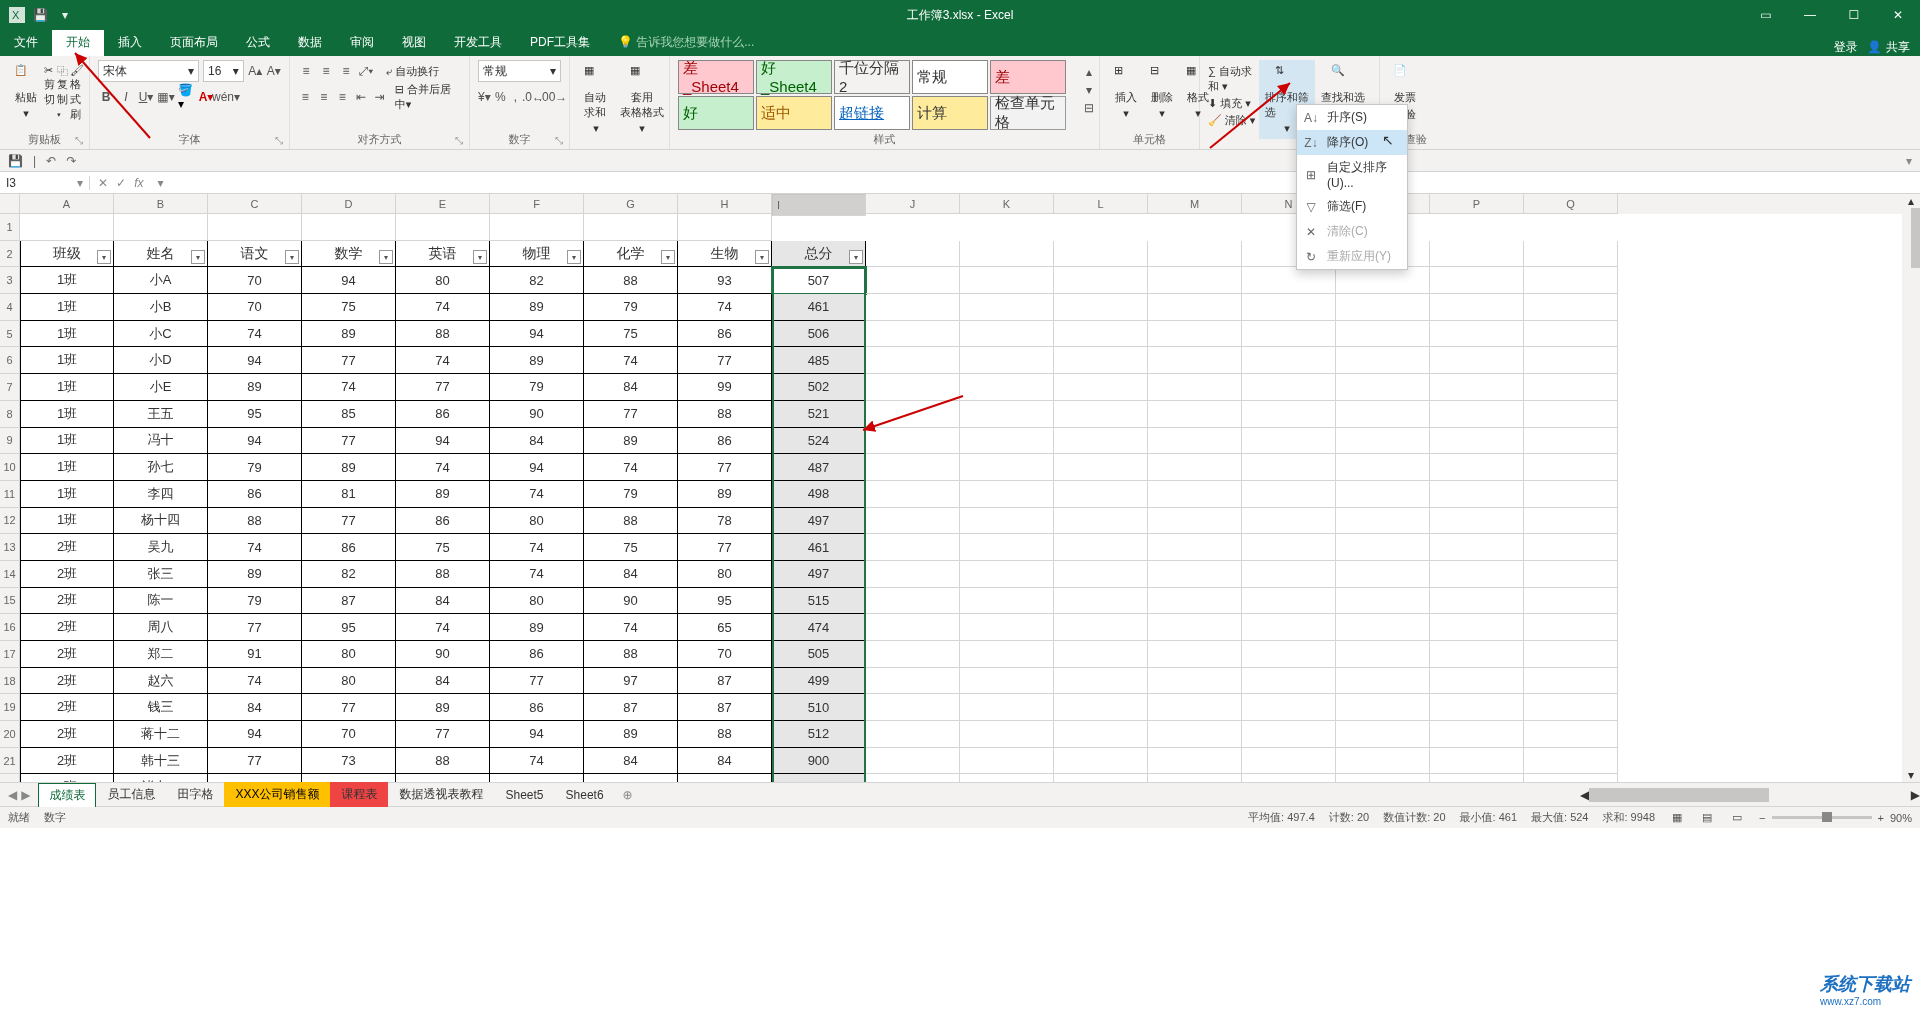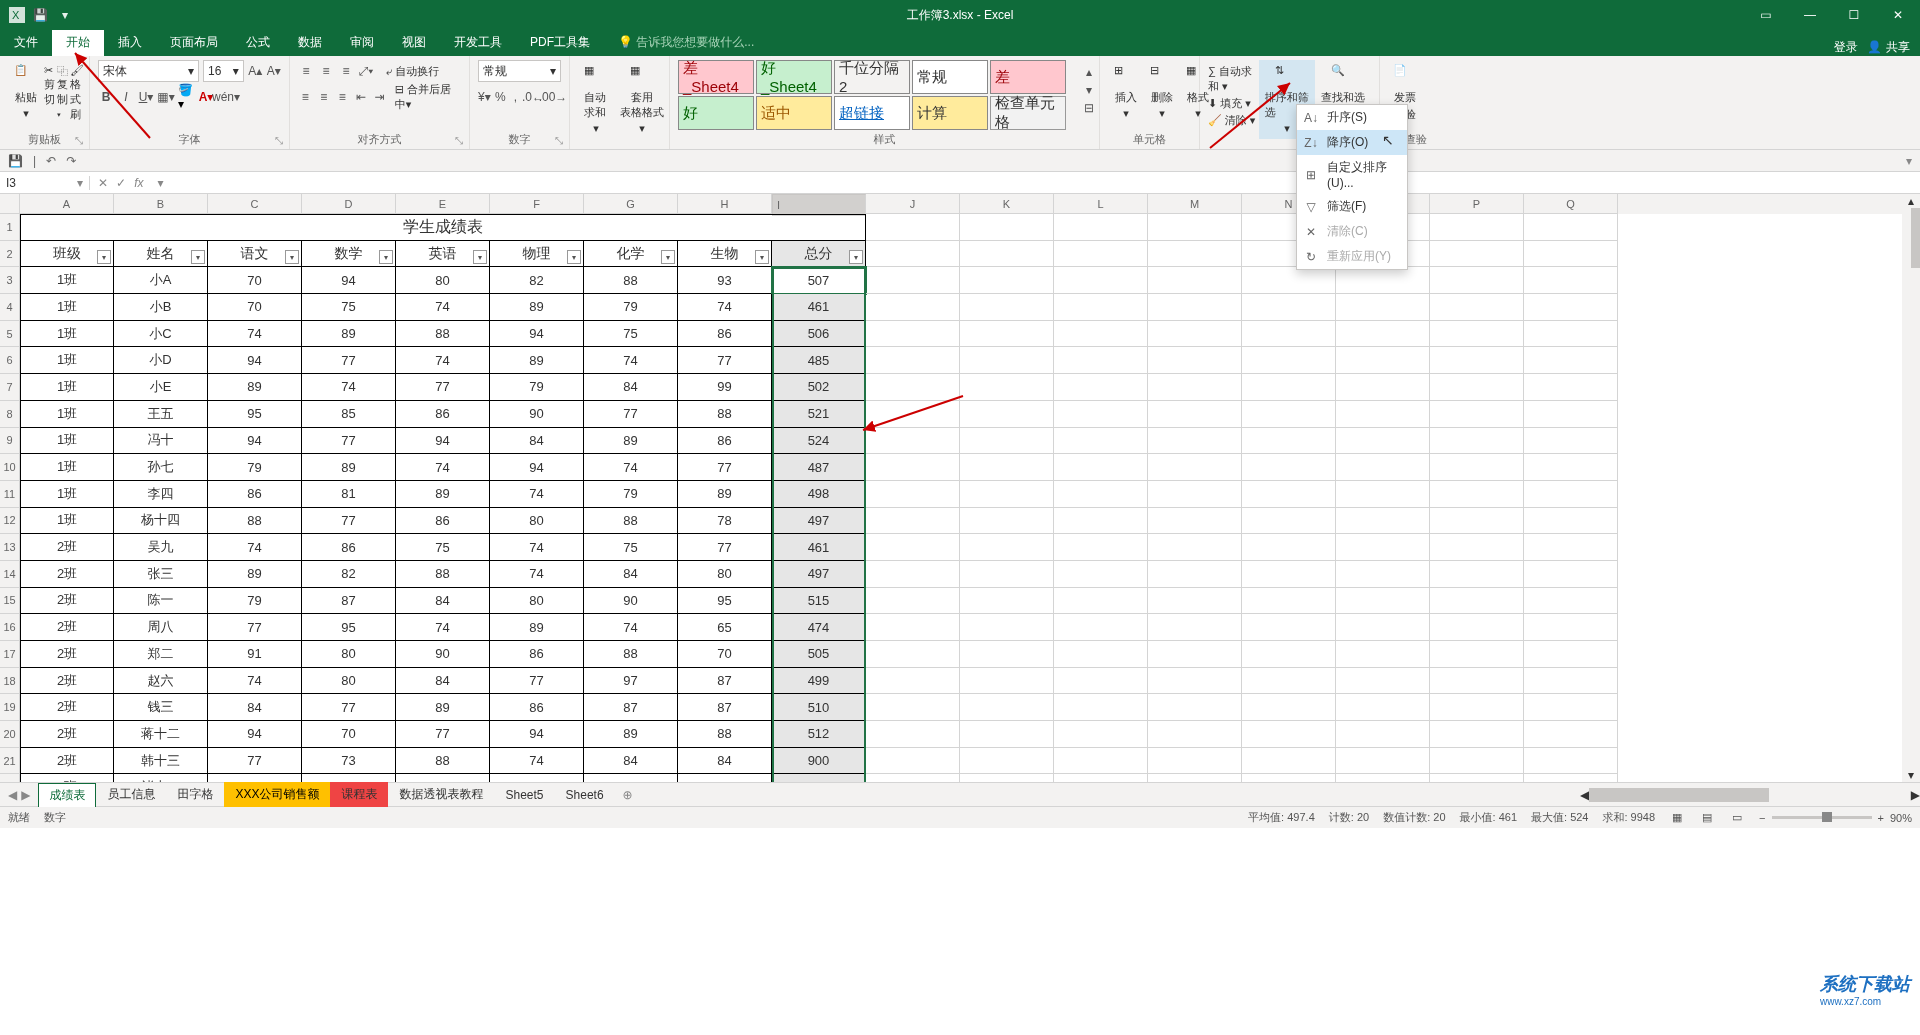--- a/index.html
+++ b/index.html
@@ -328,21 +328,20 @@
         <div class="colhdr" style="width: 94px;">L</div>
         <div class="colhdr" style="width: 94px;">M</div>
         <div class="colhdr" style="width: 94px;">N</div>
         <div class="colhdr" style="width: 94px;">O</div>
         <div class="colhdr" style="width: 94px;">P</div>
         <div class="colhdr" style="width: 94px;">Q</div>
       </div>
     <div class="grid-body" id="grid-body" style="position: relative;">
         <div class="gridrow">
           <div class="rh">1</div>
-          <div class="cell mergetitle" style="width: 846px; border-width: 1px; border-style: solid; border-color: rgb(0, 0, 0);">学生成绩表</div>
           <div class="cell" style="width: 94px;"></div>
           <div class="cell" style="width: 94px;"></div>
           <div class="cell" style="width: 94px;"></div>
           <div class="cell" style="width: 94px;"></div>
           <div class="cell" style="width: 94px;"></div>
           <div class="cell" style="width: 94px;"></div>
           <div class="cell" style="width: 94px;"></div>
           <div class="cell" style="width: 94px;"></div>
         </div>
         <div class="gridrow">

